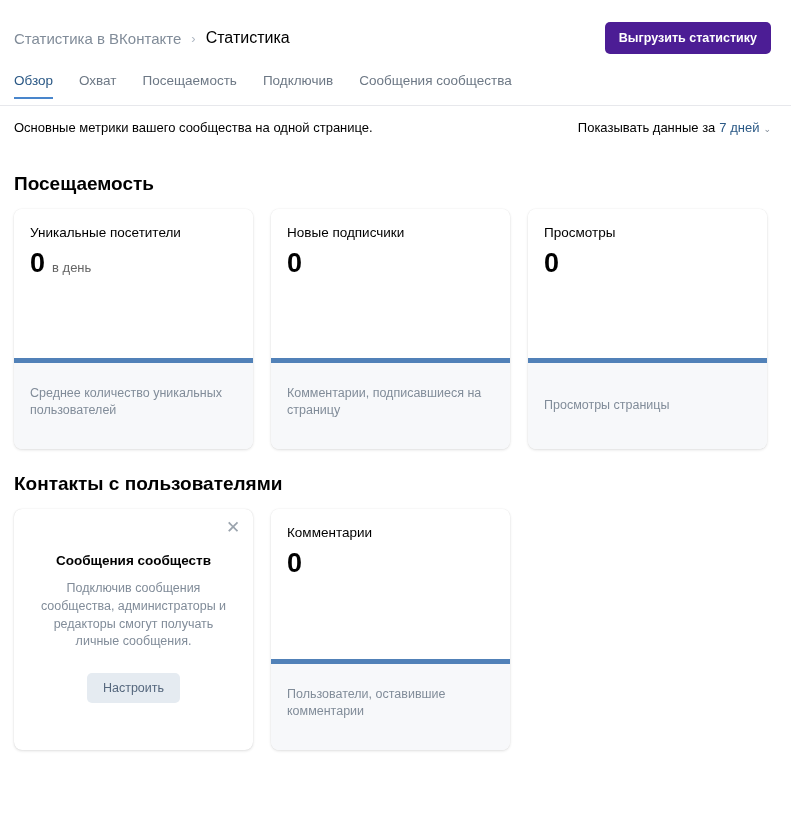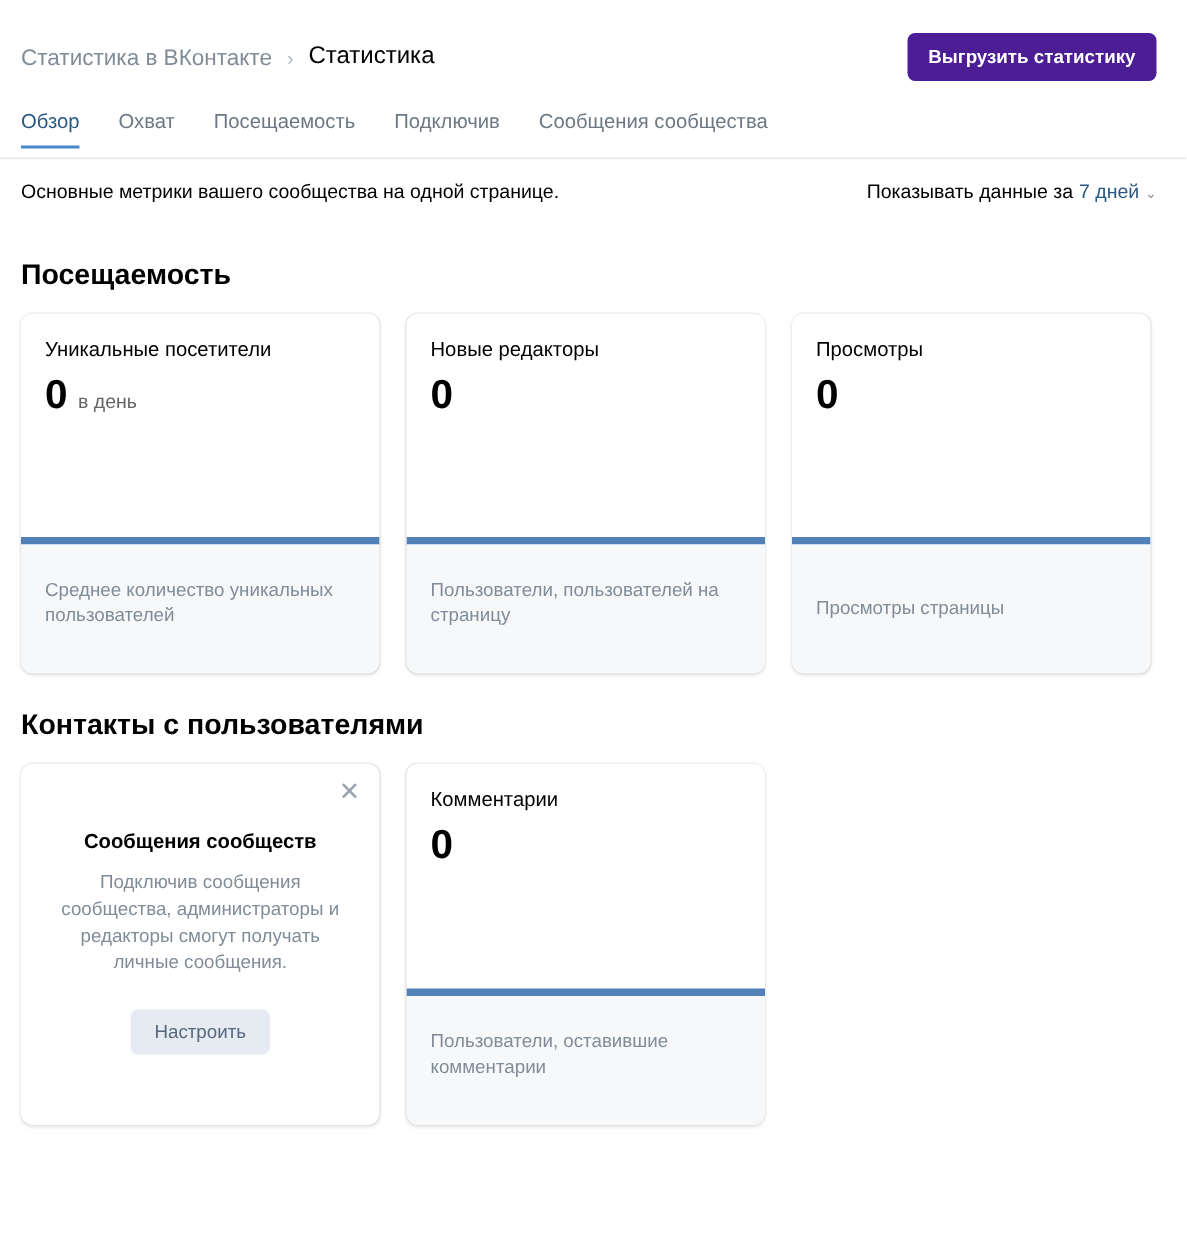--- a/index.html
+++ b/index.html
@@ -302,28 +302,28 @@
             <span class="card-value">0</span>
             <span class="card-unit">в день</span>
           </div>
         </div>
         <div class="card-bar"></div>
         <div class="card-foot pad-top">Среднее количество уникальных пользователей</div>
       </div>
 
       <div class="card subs">
         <div class="card-top">
-          <div class="card-title">Новые редакторы</div>
+          <div class="card-title">Новые подписчики</div>
           <div class="card-value-row">
             <span class="card-value">0</span>
             <span class="card-unit"></span>
           </div>
         </div>
         <div class="card-bar"></div>
-        <div class="card-foot pad-top">Пользователи, пользователей на страницу</div>
+        <div class="card-foot pad-top">Комментарии, подписавшиеся на страницу</div>
       </div>
 
       <div class="card views">
         <div class="card-top">
           <div class="card-title">Просмотры</div>
           <div class="card-value-row">
             <span class="card-value">0</span>
             <span class="card-unit"></span>
           </div>
         </div>

